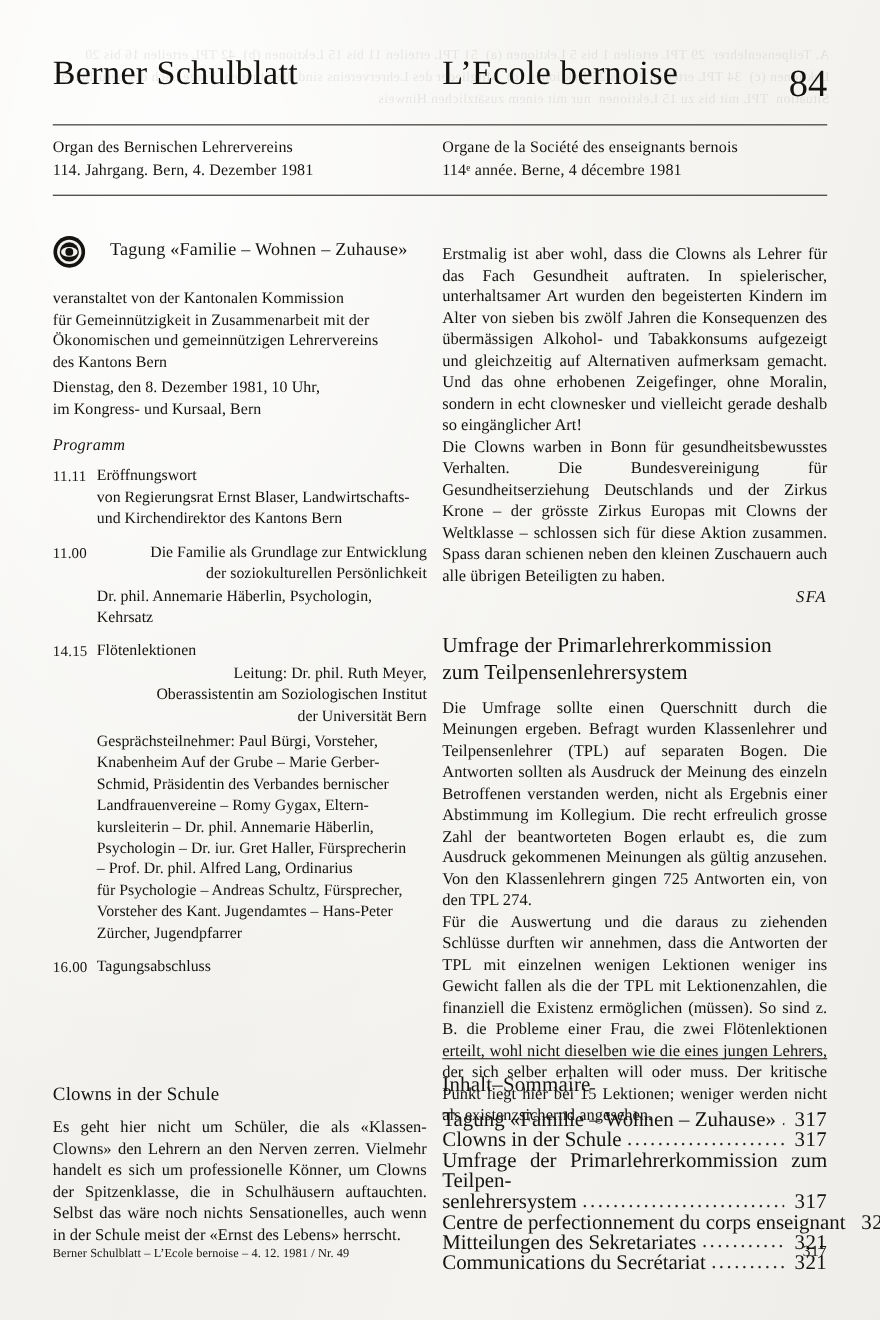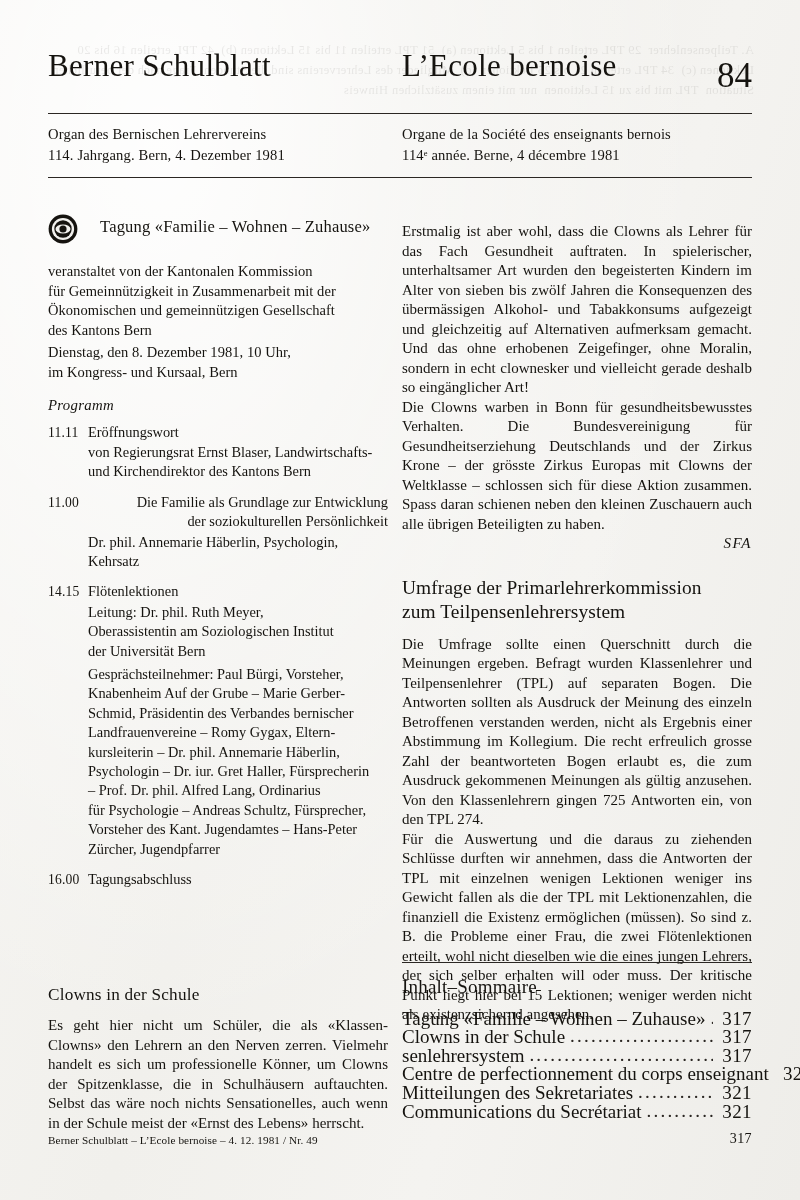--- a/index.html
+++ b/index.html
@@ -161,21 +161,21 @@
         <circle cx="50" cy="50" r="29" fill="#15130f"></circle>
         <ellipse cx="50" cy="50" rx="25" ry="15" fill="#f2f1ee"></ellipse>
         <circle cx="50" cy="50" r="12" fill="#15130f"></circle>
       </svg>
       <div class="conf-title">Tagung «Familie – Wohnen – Zuhause»</div>
     </div>
 
     <div class="blk">
       <div>veranstaltet von der Kantonalen Kommission</div>
       <div>für Gemeinnützigkeit in Zusammenarbeit mit der</div>
-      <div>Ökonomischen und gemeinnützigen Gesellschaft</div>
+      <div>Ökonomischen und gemeinnützigen Lehrervereins</div>
       <div>des Kantons Bern</div>
     </div>
     <div class="blk" style="margin-top:3px;">
       <div>Dienstag, den 8. Dezember 1981, 10 Uhr,</div>
       <div>im Kongress- und Kursaal, Bern</div>
     </div>
 
     <div class="programm">Programm</div>
 
 
@@ -196,21 +196,21 @@
 der soziokulturellen Persönlichkeit</div>
         <div class="sub2" style="white-space:pre-line;">Dr. phil. Annemarie Häberlin, Psychologin,
 Kehrsatz</div>
       </div>
     </div>
 
     <div class="item">
       <div class="t">14.15</div>
       <div class="c">
         <div>Flötenlektionen</div>
-        <div class="sub2" style="white-space:pre-line;">Leitung: Dr. phil. Ruth Meyer,
+        <div class="sub2" style="white-space:pre-line;text-align:right;">Leitung: Dr. phil. Ruth Meyer,
 Oberassistentin am Soziologischen Institut
 der Universität Bern</div>
         <div class="sub2" style="white-space:pre-line;margin-top:4px;">Gesprächsteilnehmer: Paul Bürgi, Vorsteher,
 Knabenheim Auf der Grube – Marie Gerber-
 Schmid, Präsidentin des Verbandes bernischer
 Landfrauenvereine – Romy Gygax, Eltern-
 kursleiterin – Dr. phil. Annemarie Häberlin,
 Psychologin – Dr. iur. Gret Haller, Fürsprecherin
 – Prof. Dr. phil. Alfred Lang, Ordinarius
 für Psychologie – Andreas Schultz, Fürsprecher,
@@ -268,20 +268,21 @@
         <span class="pg">317</span>
       </div>
 
       <div class="toc-row">
         <span class="toc-txt">Clowns in der Schule</span>
         <span class="dots">...........................................</span>
         <span class="pg">317</span>
       </div>
 
       <div class="toc-2line">
+        <div class="l1">Umfrage der Primarlehrerkommission zum Teilpen-</div>
         <div class="toc-row">
           <span class="toc-txt">senlehrersystem</span>
           <span class="dots">...........................................</span>
           <span class="pg">317</span>
         </div>
       </div>
 
       <div class="toc-row">
         <span class="toc-txt">Centre de perfectionnement du corps enseignant</span>
         <span class="dots">...........................................</span>

